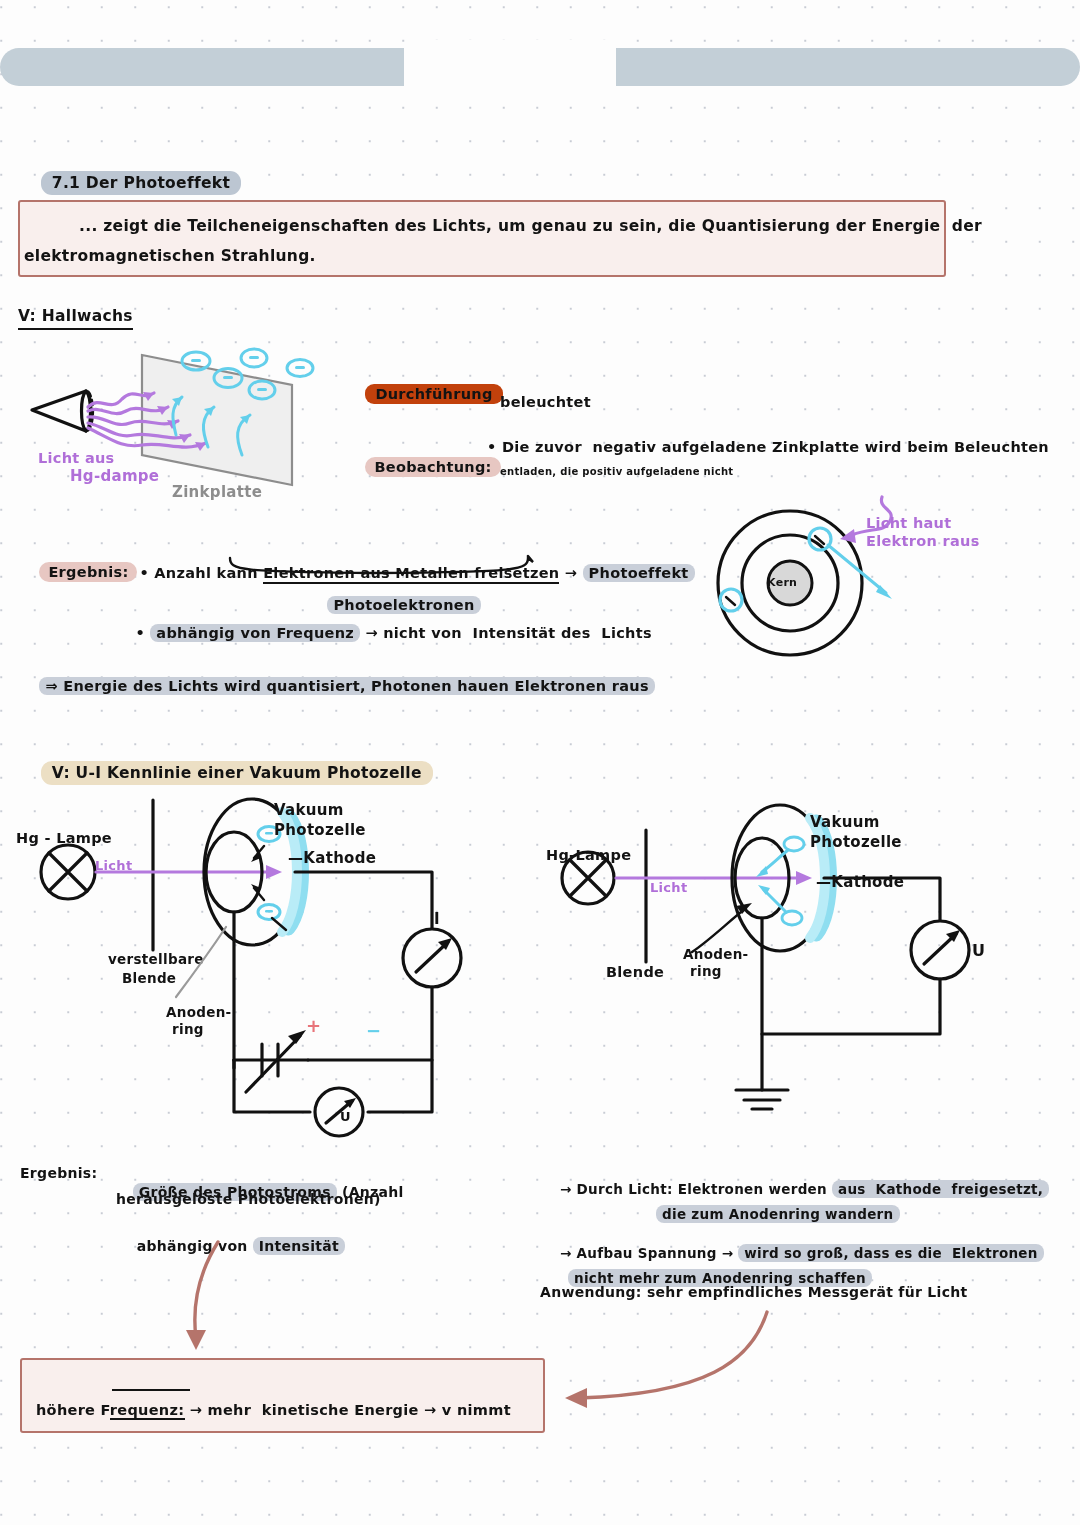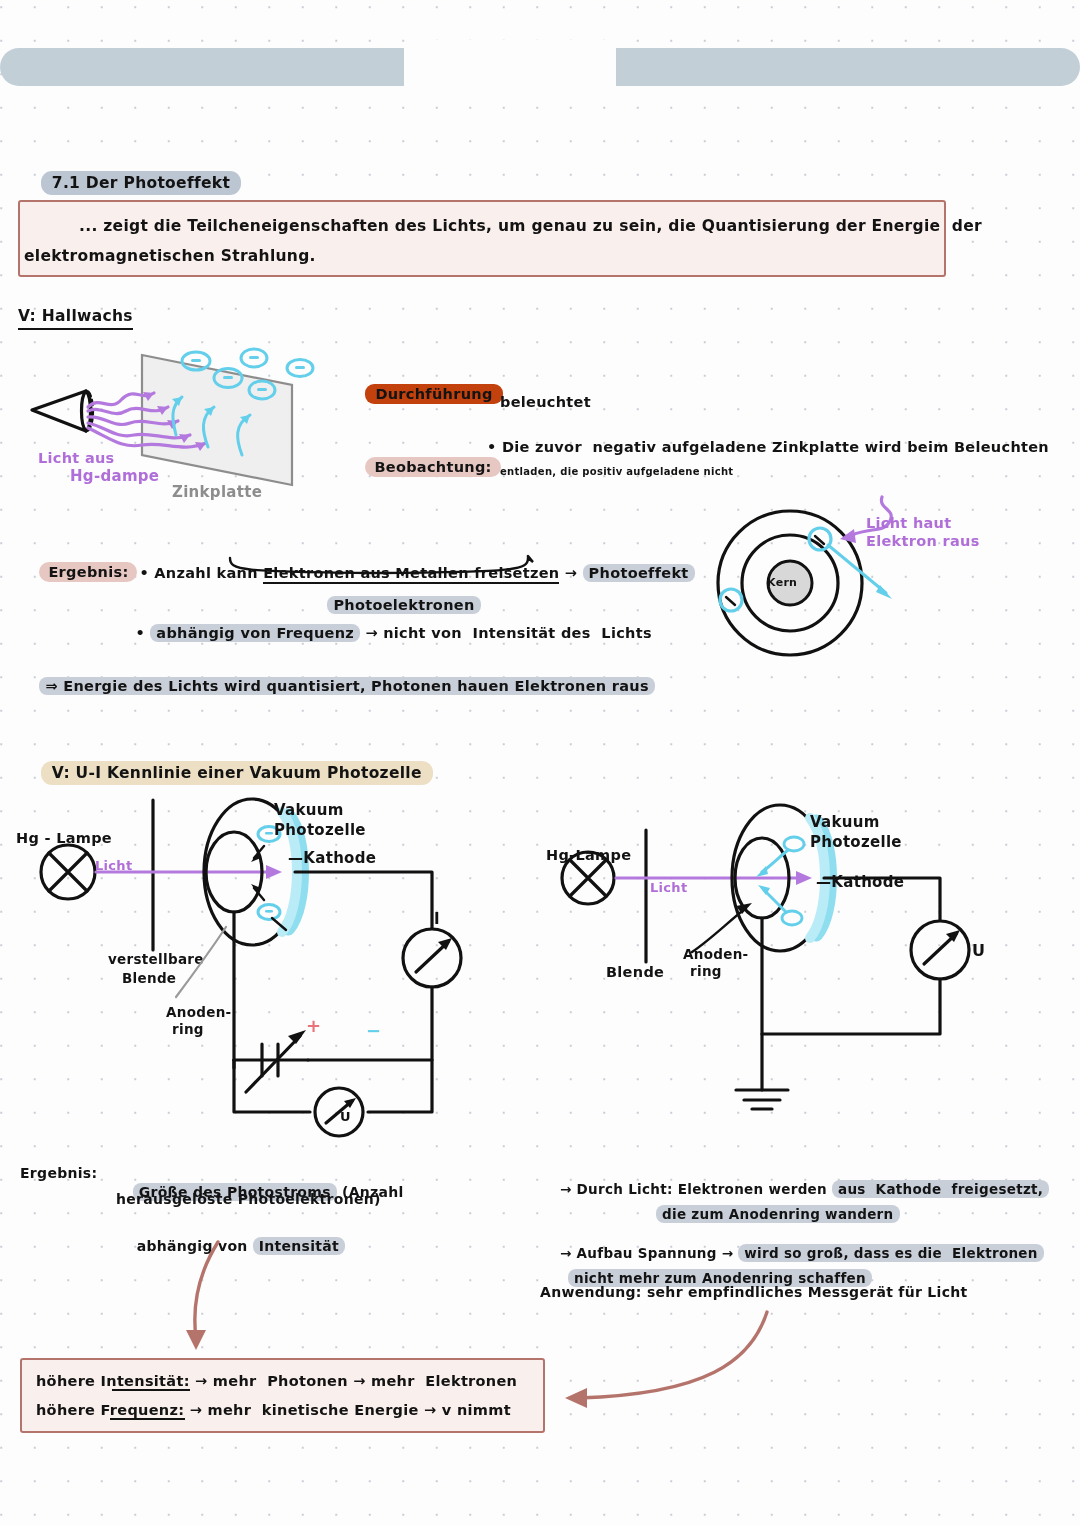--- a/index.html
+++ b/index.html
@@ -356,18 +356,17 @@
   </div>
 
   <div class="abs hw" style="left:540px; top:1282px; font-size:14px;">Anwendung: sehr empfindliches Messgerät für Licht</div>
 
   <svg style="left:555px; top:1310px;" width="230" height="110" viewBox="0 0 230 110">
     <path class="stroke-r" d="M212,2 C196,52 150,84 24,88"></path>
     <polygon class="fill-r" points="10,88 32,78 32,98"></polygon>
   </svg>
 
   <div class="box-rose" style="left:20px; top:1358px; width:525px; height:75px;"></div>
-  <div class="abs hw" style="left:36px; top:1371px; font-size:14.5px;">höhere Intensität: → mehr  Photonen → mehr  Elektronen</div>
   <div class="abs hw" style="left:36px; top:1400px; font-size:14.5px;">höhere Frequenz: → mehr  kinetische Energie → v nimmt</div>
   <div class="abs" style="left:112px; top:1389px; width:78px; height:2px; background:#131313;"></div>
   <div class="abs" style="left:110px; top:1418px; width:75px; height:2px; background:#131313;"></div>
 
 </div>
 
 </body></html>

